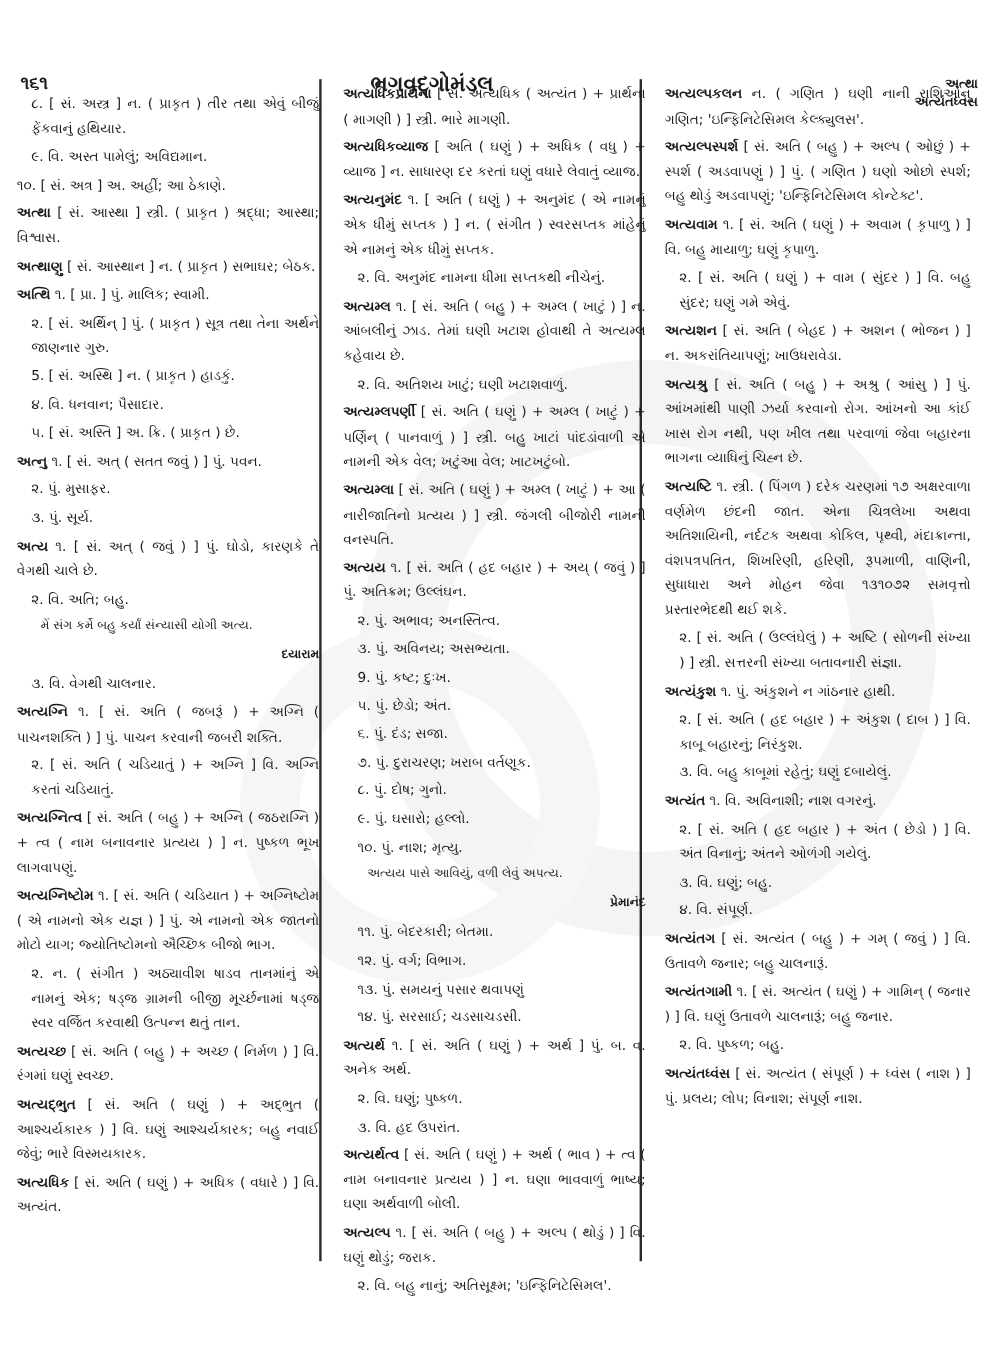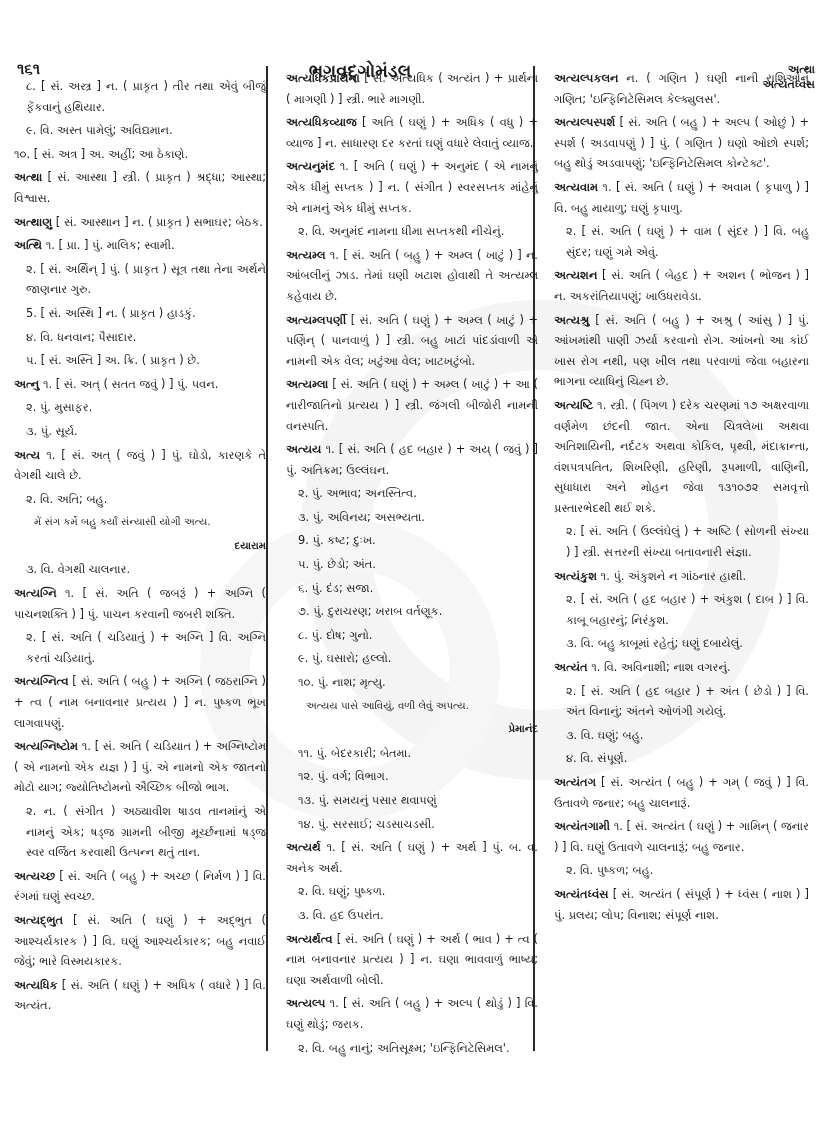--- a/index.html
+++ b/index.html
@@ -85,20 +85,21 @@
       <div class="entry"><span class="hw">અત્યચ્છ</span><span> [ સં. અતિ ( બહુ ) + અચ્છ ( નિર્મળ ) ] વિ. રંગમાં ઘણું સ્વચ્છ.</span></div>
       <div class="entry"><span class="hw">અત્યદ્ભુત</span><span> [ સં. અતિ ( ઘણું ) + અદ્ભુત ( આશ્ચર્યકારક ) ] વિ. ઘણું આશ્ચર્યકારક; બહુ નવાઈ જેવું; ભારે વિસ્મયકારક.</span></div>
       <div class="entry"><span class="hw">અત્યધિક</span><span> [ સં. અતિ ( ઘણું ) + અધિક ( વધારે ) ] વિ. અત્યંત.</span></div>
     </div>
   <div class="col col2">
       <div class="entry"><span class="hw">અત્યધિકપ્રાર્થના</span><span> [ સં. અત્યધિક ( અત્યંત ) + પ્રાર્થના ( માગણી ) ] સ્ત્રી. ભારે માગણી.</span></div>
       <div class="entry"><span class="hw">અત્યધિકવ્યાજ</span><span> [ અતિ ( ઘણું ) + અધિક ( વધુ ) + વ્યાજ ] ન. સાધારણ દર કરતાં ઘણું વધારે લેવાતું વ્યાજ.</span></div>
       <div class="entry"><span class="hw">અત્યનુમંદ</span><span> ૧. [ અતિ ( ઘણું ) + અનુમંદ ( એ નામનું એક ધીમું સપ્તક ) ] ન. ( સંગીત ) સ્વરસપ્તક માંહેનું એ નામનું એક ધીમું સપ્તક.</span></div>
       <div class="entry sense">૨. વિ. અનુમંદ નામના ધીમા સપ્તકથી નીચેનું.</div>
       <div class="entry"><span class="hw">અત્યમ્લ</span><span> ૧. [ સં. અતિ ( બહુ ) + અમ્લ ( ખાટું ) ] ન. આંબલીનું ઝાડ. તેમાં ઘણી ખટાશ હોવાથી તે અત્યમ્લ કહેવાય છે.</span></div>
+      <div class="entry sense">૨. વિ. અતિશય ખાટું; ઘણી ખટાશવાળું.</div>
       <div class="entry"><span class="hw">અત્યમ્લપર્ણી</span><span> [ સં. અતિ ( ઘણું ) + અમ્લ ( ખાટું ) + પર્ણિન્ ( પાનવાળું ) ] સ્ત્રી. બહુ ખાટાં પાંદડાંવાળી એ નામની એક વેલ; ખટુંઆ વેલ; ખાટખટુંબો.</span></div>
       <div class="entry"><span class="hw">અત્યમ્લા</span><span> [ સં. અતિ ( ઘણું ) + અમ્લ ( ખાટું ) + આ ( નારીજાતિનો પ્રત્યય ) ] સ્ત્રી. જંગલી બીજોરી નામની વનસ્પતિ.</span></div>
       <div class="entry"><span class="hw">અત્યય</span><span> ૧. [ સં. અતિ ( હદ બહાર ) + અય્ ( જવું ) ] પું. અતિક્રમ; ઉલ્લંઘન.</span></div>
       <div class="entry sense">૨. પું. અભાવ; અનસ્તિત્વ.</div>
       <div class="entry sense">૩. પું. અવિનય; અસભ્યતા.</div>
       <div class="entry sense">9. પું. કષ્ટ; દુઃખ.</div>
       <div class="entry sense">૫. પું. છેડો; અંત.</div>
       <div class="entry sense">૬. પું. દંડ; સજા.</div>
       <div class="entry sense">૭. પું. દુરાચરણ; ખરાબ વર્તણૂક.</div>
       <div class="entry sense">૮. પું. દોષ; ગુનો.</div>

